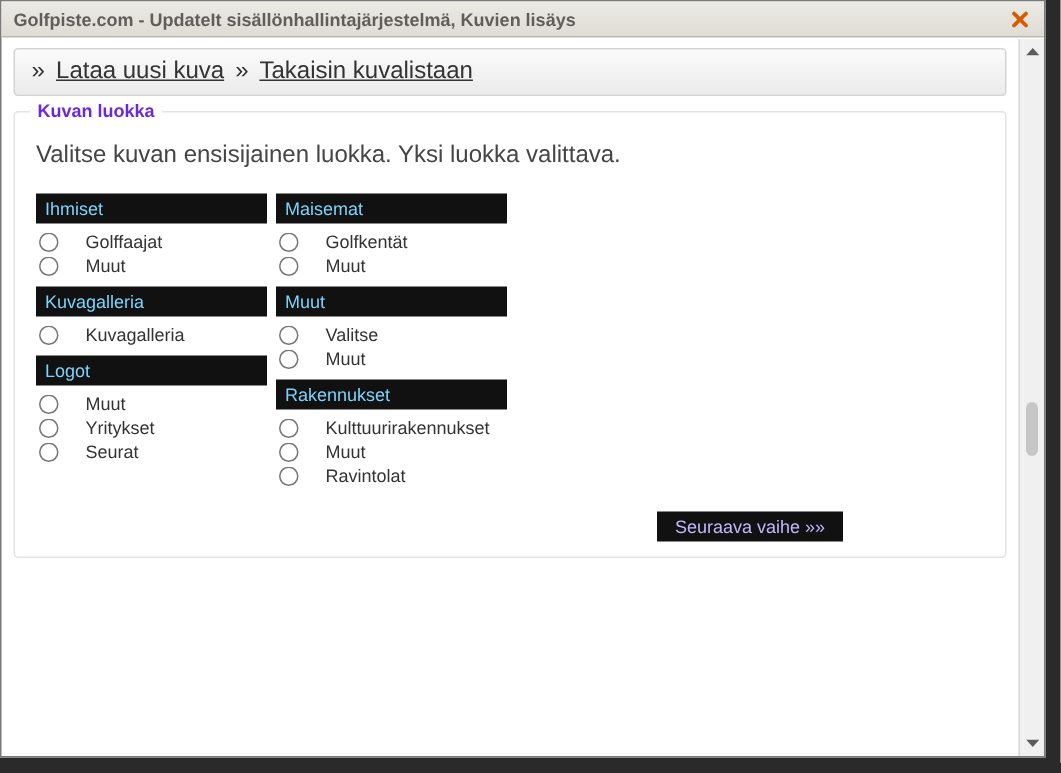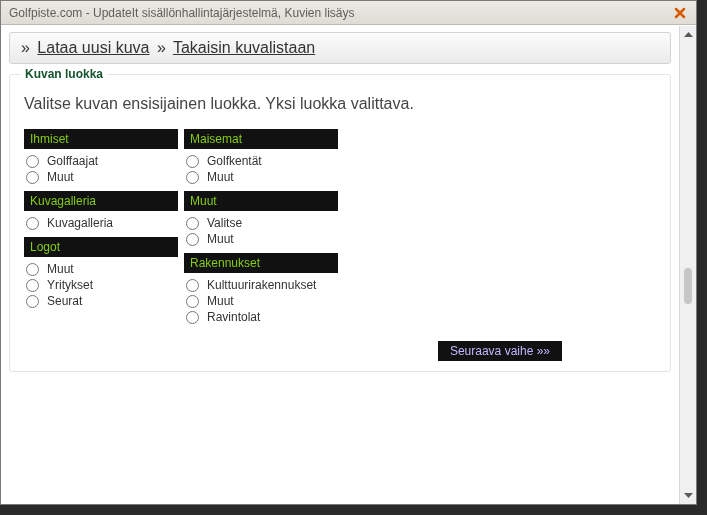--- a/index.html
+++ b/index.html
@@ -1,40 +1,40 @@
 <!DOCTYPE html>
 <html><head>
 <meta charset="utf-8">
 <style>
   * { box-sizing: border-box; margin: 0; padding: 0; }
   html, body { width: 707px; height: 515px; overflow: hidden; font-family: Arial, Helvetica, sans-serif; font-size: 12px; background: #fff; }
   .shadow { position: absolute; top: 0; left: 0; width: 707px; height: 515px; background: #2a2a2a; }
   .window { position: absolute; top: 0; left: 0; width: 697px; height: 505px; background: #fff; border: 1px solid #7a7a7a; }
   .titlebar { height: 24px; background: linear-gradient(#eceae4, #dedcd5); border-bottom: 1px solid #bcb9b0; display: flex; align-items: center; justify-content: space-between; padding: 0 8px; }
-  .titlebar .title { font-weight: normal; font-size: 12px; color: #5f5e5a; }
+  .titlebar .title { font-weight: bold; font-size: 12px; color: #5f5e5a; }
   .titlebar .close { width: 16px; height: 16px; display: flex; align-items: center; justify-content: center; cursor: pointer; }
   .titlebar .close svg { display: block; }
   .content-wrap { position: absolute; top: 25px; left: 0; right: 0; bottom: 0; display: flex; }
   .scroll-area { flex: 1; overflow-y: visible; padding: 6px 8px; }
   .scrollbar { width: 17px; background: #f0f0f0; border-left: 1px solid #d8d8d8; position: relative; }
   .sb-btn { width: 15px; height: 17px; background: #f0f0f0; display: flex; align-items: center; justify-content: center; }
   .sb-btn.top { position: absolute; top: 0; left: 1px; }
   .sb-btn.bot { position: absolute; bottom: 0; left: 1px; }
   .sb-thumb { width: 8px; height: 36px; background: #c6c6c6; border-radius: 4px; position: absolute; top: 242px; left: 4px; }
   .breadcrumb { background: linear-gradient(#fbfbfb, #ebebeb); border: 1px solid #d3d3d3; border-radius: 3px; padding: 6px 8px; font-size: 16px; color: #333; }
   .breadcrumb a { color: #333; text-decoration: underline; cursor: pointer; }
   .breadcrumb .sep { margin: 0 3px; }
   .panel { margin-top: 10px; border: 1px solid #e4e4e4; border-radius: 3px; padding: 12px 14px 10px 14px; position: relative; }
-  .panel-title { font-weight: bold; font-size: 12px; color: #14532d; position: absolute; top: -8px; left: 10px; background: #fff; padding: 0 5px; }
+  .panel-title { font-weight: bold; font-size: 12px; color: #6d28d9; position: absolute; top: -8px; left: 10px; background: #fff; padding: 0 5px; }
   .panel-desc { font-size: 16px; color: #454545; margin: 8px 0 16px 0; }
   .columns { display: flex; gap: 0; }
   .col { width: 154px; margin-right: 6px; }
   .group { margin-bottom: 6px; }
-  .group-header { background: #111; color: #84cc16; font-size: 12px; padding: 3px 6px; margin-bottom: 4px; }
-  .opt { display: flex; align-items: center; gap: 6px; font-size: 12px; color: #333; padding: 0 2px; line-height: 16px; }
+  .group-header { background: #111; color: #7dd3fc; font-size: 12px; padding: 3px 6px; margin-bottom: 4px; }
+  .opt { display: flex; align-items: center; gap: 16px; font-size: 12px; color: #333; padding: 0 2px; line-height: 16px; }
   .opt input[type=radio] { margin: 0 2px 0 0; }
   .btn-row { text-align: right; margin-top: 10px; padding-right: 94px; }
   .next-btn { display: inline-block; background: #111; color: #c4b5fd; font-size: 12px; padding: 3px 12px; border: none; cursor: pointer; }
 </style>
 </head>
 <body>
 
 <div class="shadow"></div>
 <div class="window">
 

